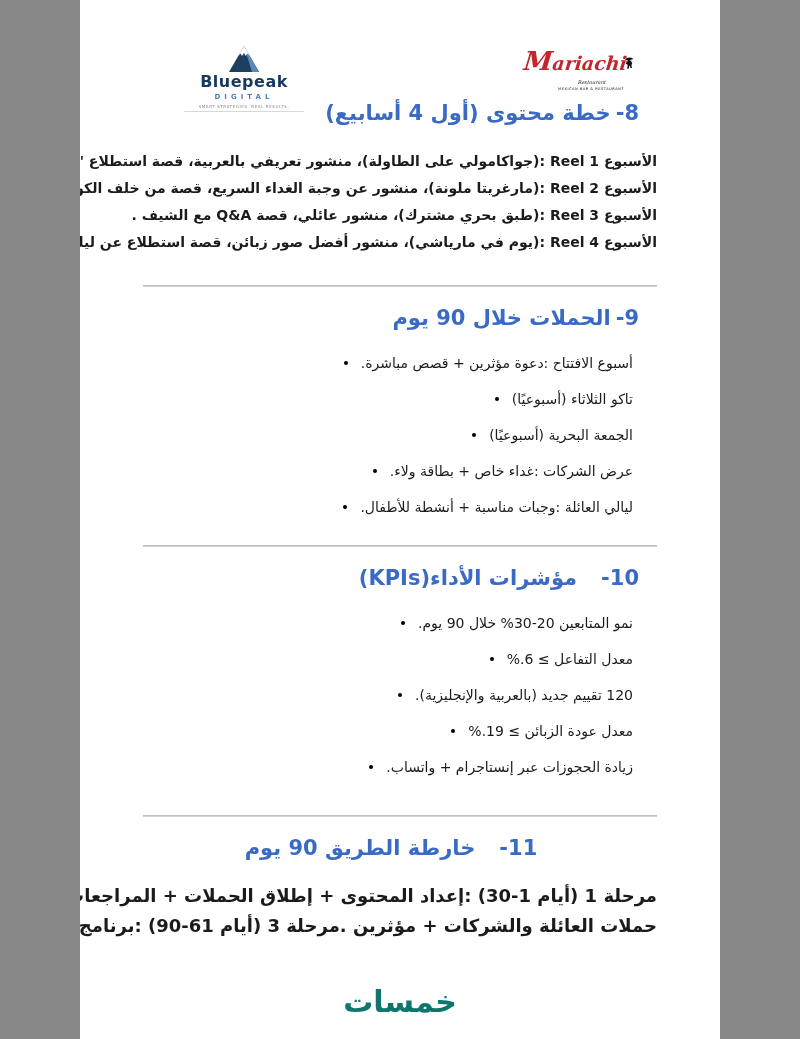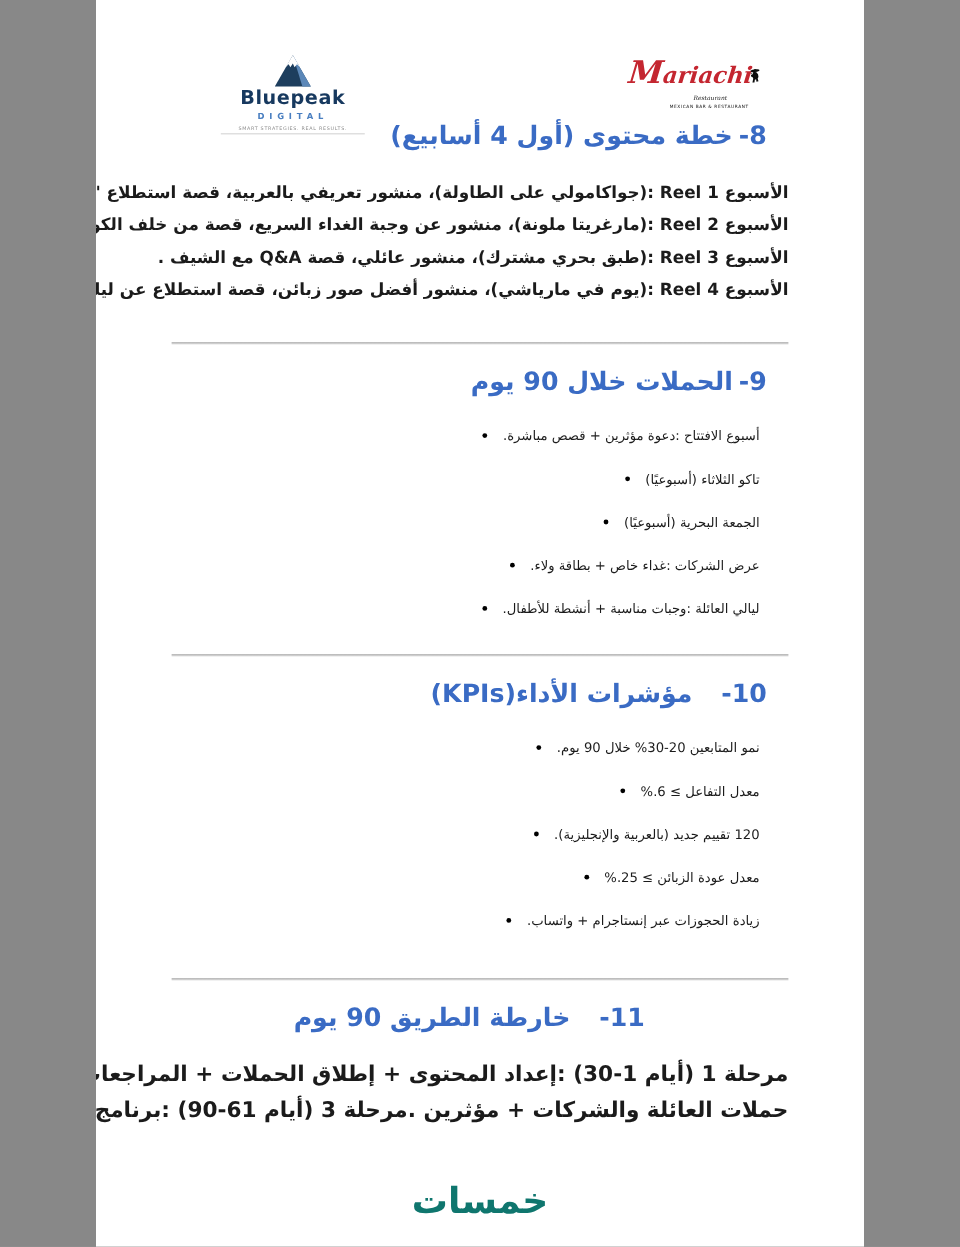--- a/index.html
+++ b/index.html
@@ -33,21 +33,21 @@
   .para { direction:rtl; text-align:right;font-weight:bold; }
   .p8 { margin-top:22px; }
   .p8 .pline { font-size:14px; line-height:27px; white-space:nowrap; }
   .p11 { margin-top:20px; }
   .p11 .pline { font-size:18px; line-height:30px; white-space:nowrap; }
   .hrule { height:2px; background:linear-gradient(#b5b5b5,#dcdcdc); border:0; }
   .hr1 { margin-top:29px; } .hr2 { margin-top:20px; } .hr3 { margin-top:30px; }
   ul.blist { list-style:none; margin:14px 24px 0 0; padding:0; }
   ul.blist li { height:36px; display:flex; align-items:center; justify-content:flex-end; }
   .dot { width:4px; height:4px; background:#000; border-radius:50%; margin-right:13px; flex:0 0 auto; }
-  .btxt { direction:rtl; font-size:11px; white-space:nowrap; }
+  .btxt { direction:rtl; font-size:14px; white-space:nowrap; }
   .h9  { margin-top:18px; } .h10 { margin-top:18px; } .h11 { margin-top:18px;text-align:center; }
   
   .watermark { position:absolute; left:0; right:0; top:984px; text-align:center;
                font-size:30px; font-weight:bold; color:#0f766e; letter-spacing:1px; direction:rtl; }
 </style>
 </head>
 <body>
 
 <div class="page">
 
@@ -126,21 +126,21 @@
       <li>
           <span class="dot"></span>
           <span class="btxt" dir="rtl">معدل التفاعل ≥ 6.%</span>
         </li>
       <li>
           <span class="dot"></span>
           <span class="btxt" dir="rtl">120 تقييم جديد (بالعربية والإنجليزية).</span>
         </li>
       <li>
           <span class="dot"></span>
-          <span class="btxt" dir="rtl">معدل عودة الزبائن ≥ 25.%</span>
+          <span class="btxt" dir="rtl">معدل عودة الزبائن ≥ 19.%</span>
         </li>
       <li>
           <span class="dot"></span>
           <span class="btxt" dir="rtl">زيادة الحجوزات عبر إنستاجرام + واتساب.</span>
         </li>
     </ul>
 
     <div class="hrule hr3"></div>
 
     <h2 class="sec-h h11" dir="rtl"><span class="num">11-</span><span class="gap-t"></span><span>خارطة الطريق 90 يوم</span></h2>

